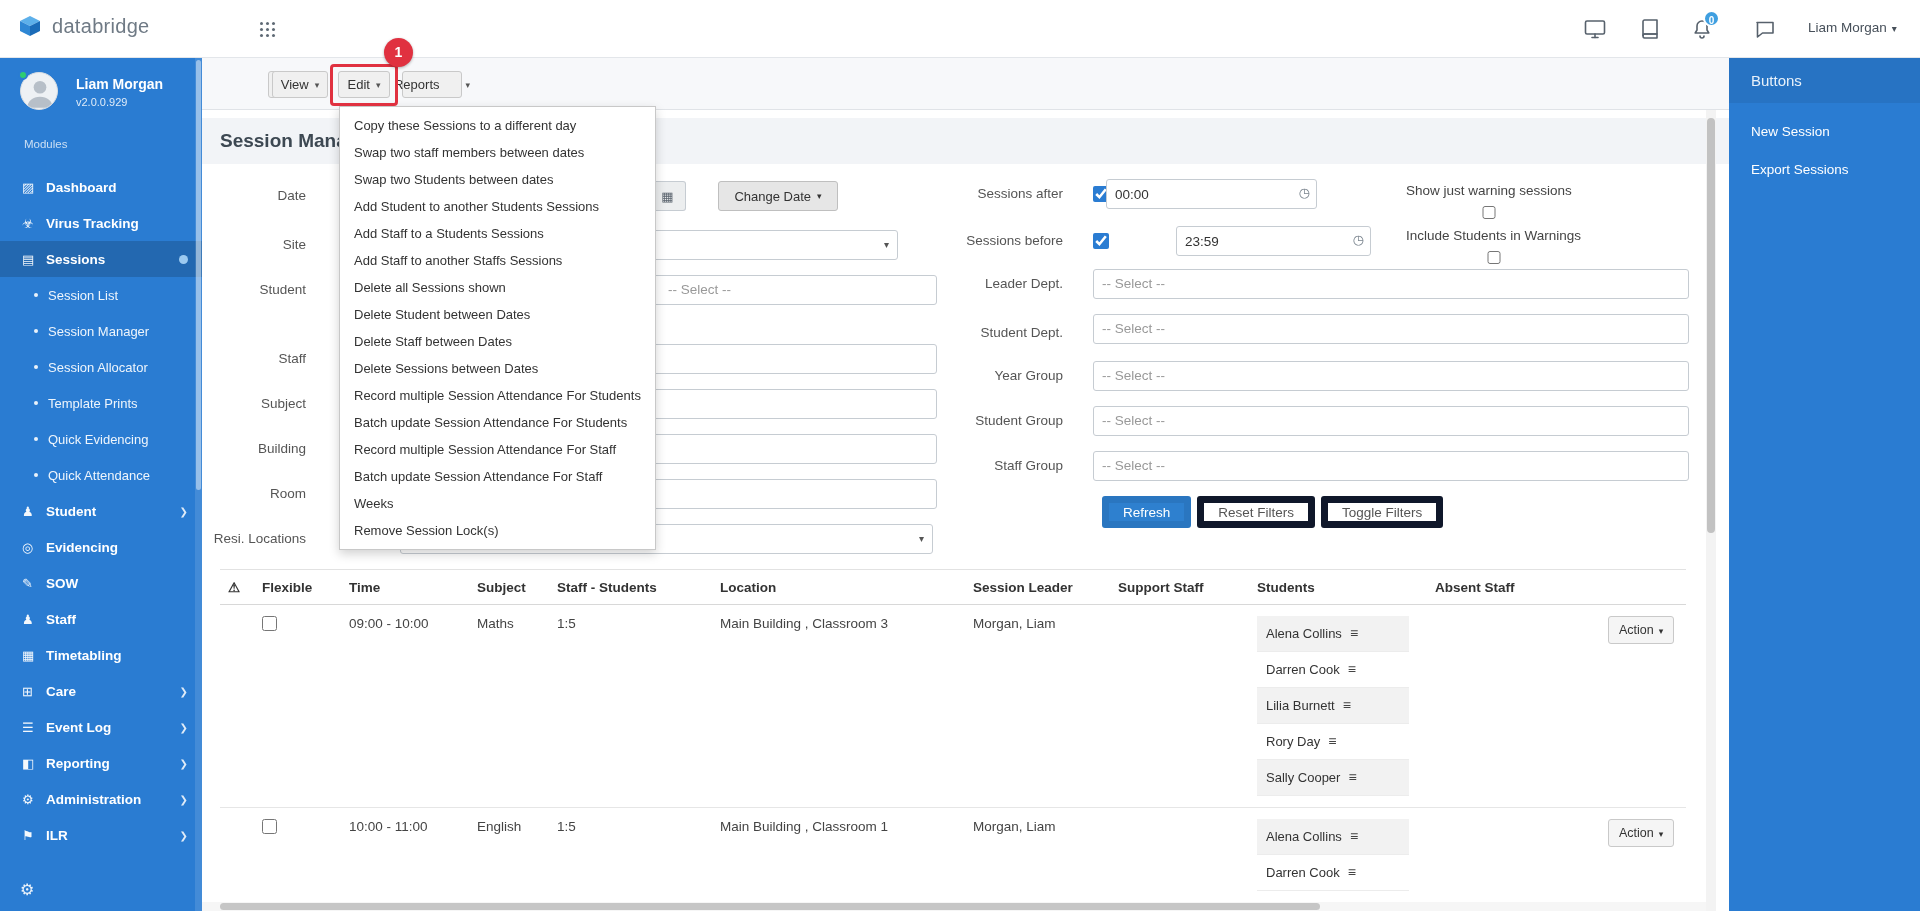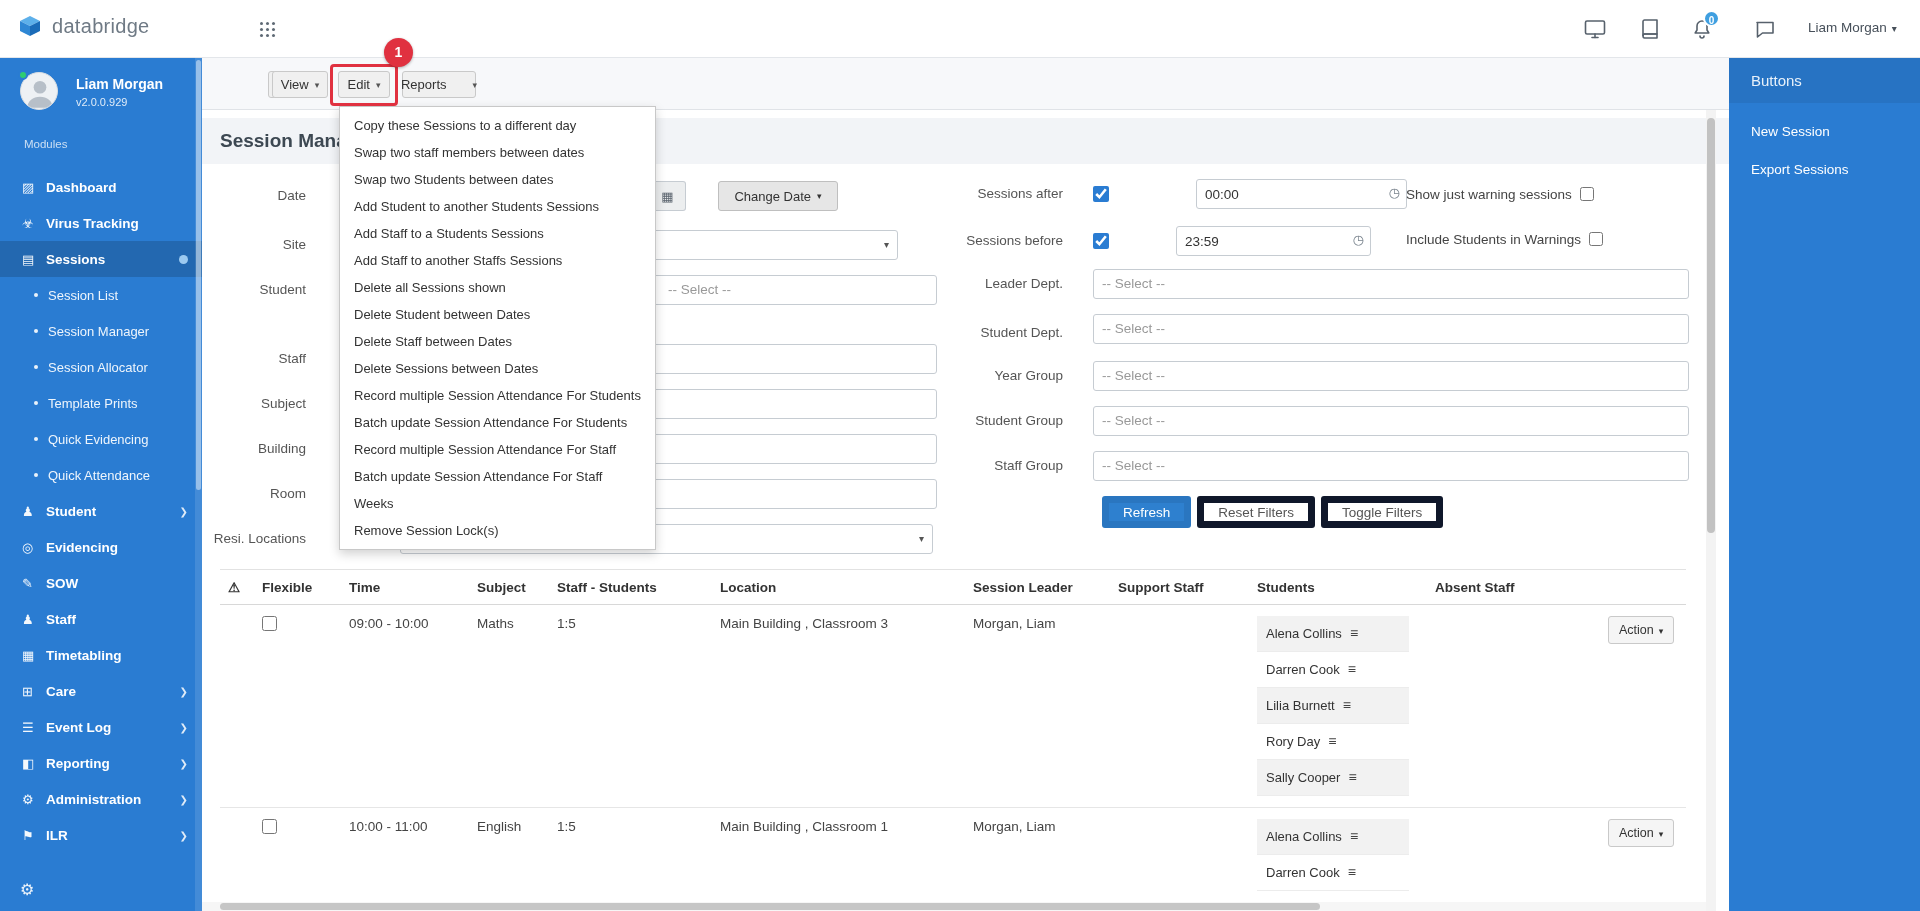--- a/index.html
+++ b/index.html
@@ -65,21 +65,21 @@
   .addon-btn { position:absolute; width:36px; height:30px; background:#eceeef; border:1px solid #c6ccd2; border-left:none;
                border-radius:0 3px 3px 0; text-align:center; line-height:30px; color:#5a646e; font-size:13px; cursor:pointer; }
   .gray-btn { position:absolute; height:30px; background:#e6e6e6; border:1px solid #bfbfbf; border-radius:3px; font-size:13px; color:#333;
               display:flex; align-items:center; justify-content:center; cursor:pointer; font-family:inherit; }
   .gray-btn .crt { font-size:9px; margin-left:6px; }
   input[type="checkbox"] { accent-color:#2a7cd2; width:16px; height:16px; cursor:pointer; }
   .chk-abs { position:absolute; }
   .time-wrap { position:absolute; width:211px; height:30px; }
   .time-wrap input { width:100%; height:30px; border:1px solid #c6ccd2; border-radius:3px; padding:0 26px 0 8px; font-size:13.5px; color:#333; font-family:inherit; }
   .time-wrap .clk { position:absolute; right:7px; top:6px; color:#7a848e; font-size:13px; }
-  .warn-row { position:absolute; display:flex; align-items:center; gap:8px; font-size:13.5px; color:#444; height:22px; }
+  .warn-row { position:absolute; display:flex; align-items:center; gap:8px; font-size:13.5px; color:#444; height:22px;flex-direction:column; }
   .btn { height:32px; border-radius:3px; font-size:13.5px; cursor:pointer; font-family:inherit; border:7px solid #0f172a; background:#fff; color:#555; padding:0 14px; }
   .btn-primary { background:#2e80cf; border-color:#2a76c0; color:#fff; }
   .fbtn-row { position:absolute; left:900px; top:438px; display:flex; gap:6px; }
 
   
   .sess-table { position:absolute; left:18px; top:511px; width:1466px; border-collapse:collapse; table-layout:fixed; }
   .sess-table th { text-align:left; font-size:13.5px; color:#333; padding:9px 8px; border-bottom:1px solid #d8d8d8; border-top:1px solid #e2e2e2; }
   .sess-table td { vertical-align:top; font-size:13.5px; color:#444; padding:11px 8px; border-bottom:1px solid #e6e6e6; }
   .chip { width:152px; height:36px; line-height:35px; padding:0 9px; font-size:13px; color:#333; border-bottom:1px solid #ececec; cursor:pointer; }
   .chip:nth-child(odd) { background:#f2f2f2; }
@@ -266,21 +266,21 @@
         <span class="crt">▾</span>
     </button>
     <button class="tb-btn" style="left:70px; width:56px;">
       <span>View</span>
         <span class="crt">▾</span>
     </button>
     <button class="tb-btn" style="left:136px; width:52px;">
       <span>Edit</span>
         <span class="crt">▾</span>
     </button>
-    <button class="tb-btn" style="left:200px; width:74px;gap:20px;">
+    <button class="tb-btn" style="left:200px; width:60px;gap:20px;">
       <span>Reports</span>
         <span class="crt">▾</span>
     </button>
   </div>
 
   <div class="title-band">
     <span class="page-title">Session Manager</span>
   </div>
 
   <div class="f-label" style="top:123px;">Date</div>
@@ -313,21 +313,21 @@
   <div class="f-label" style="top:421px;">Room</div>
   <div class="selbox" style="left:198px; top:421px; width:537px;"></div>
 
   <div class="f-label" style="top:466px; width:120px; left:-16px;">Resi. Locations</div>
   <div class="selbox" style="left:198px; top:466px; width:533px;">
       <span class="crt">▾</span>
     </div>
 
   <div class="f-label-r" style="top:121px;">Sessions after</div>
   <input type="checkbox" checked="" class="chk-abs" style="left: 891px; top: 128px;">
-  <div class="time-wrap" style="left:994px; top:121px;border-radius:10px;">
+  <div class="time-wrap" style="left:904px; top:121px;border-radius:10px;">
     <input value="00:00" style="">
     <span class="clk">◷</span>
   </div>
 
   <div class="f-label-r" style="top:168px;">Sessions before</div>
   <input type="checkbox" checked="" class="chk-abs" style="left: 891px; top: 175px;">
   <div class="time-wrap" style="left:958px; top:168px;padding-left:16px;">
     <input value="23:59" style="">
     <span class="clk">◷</span>
   </div>

